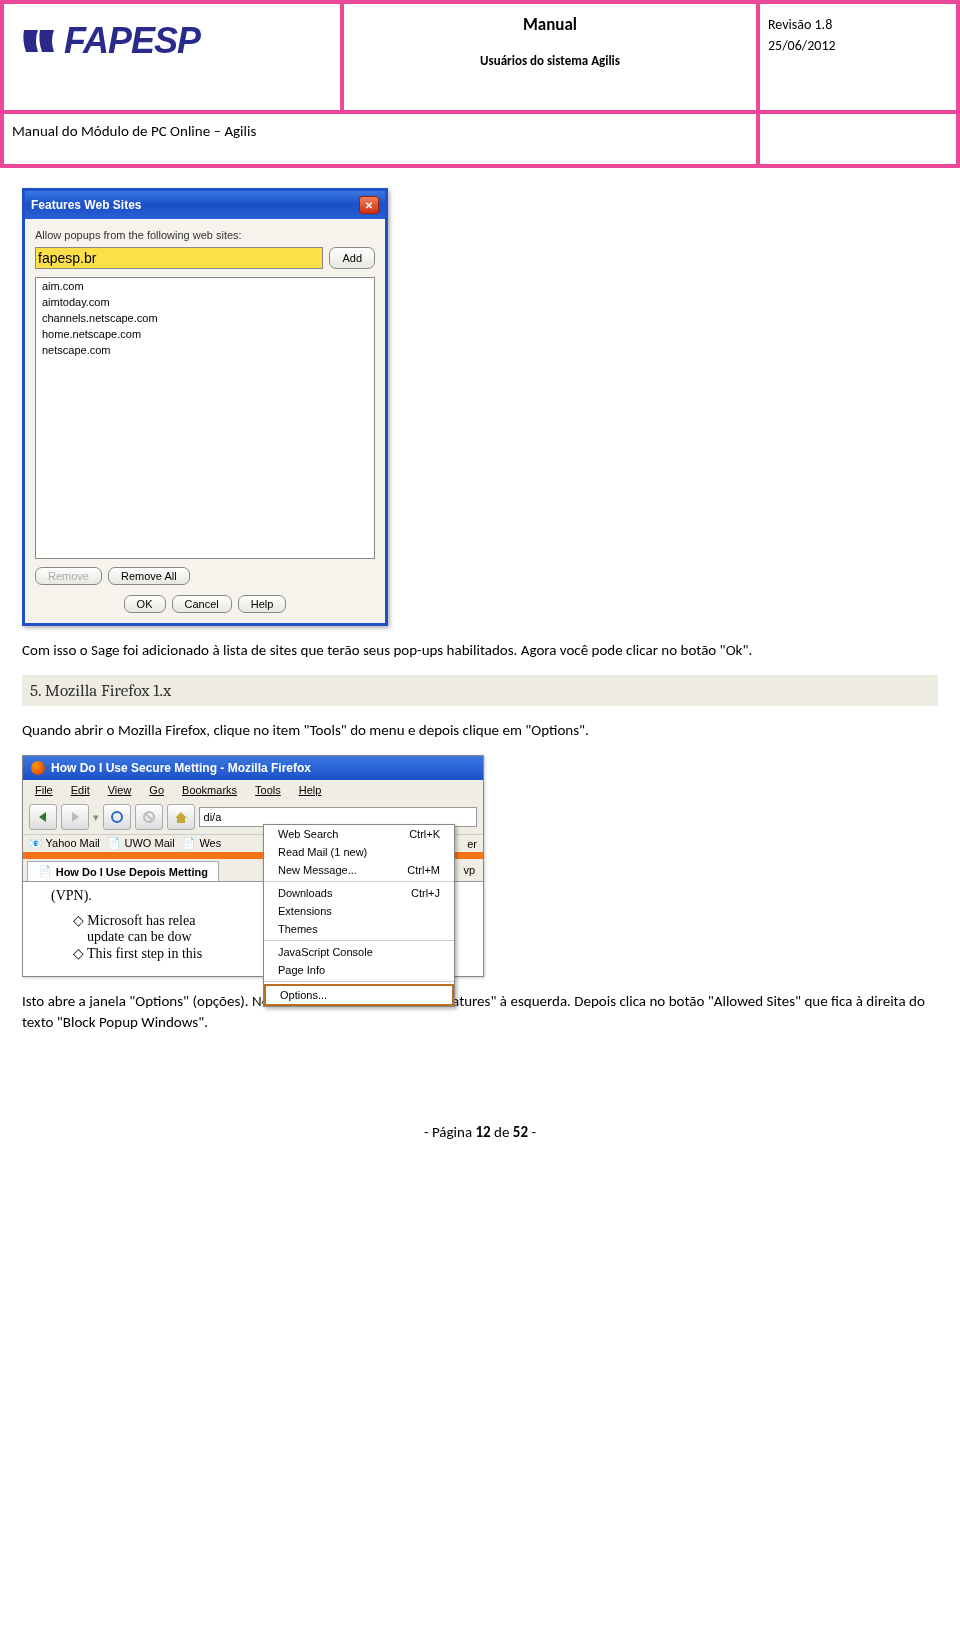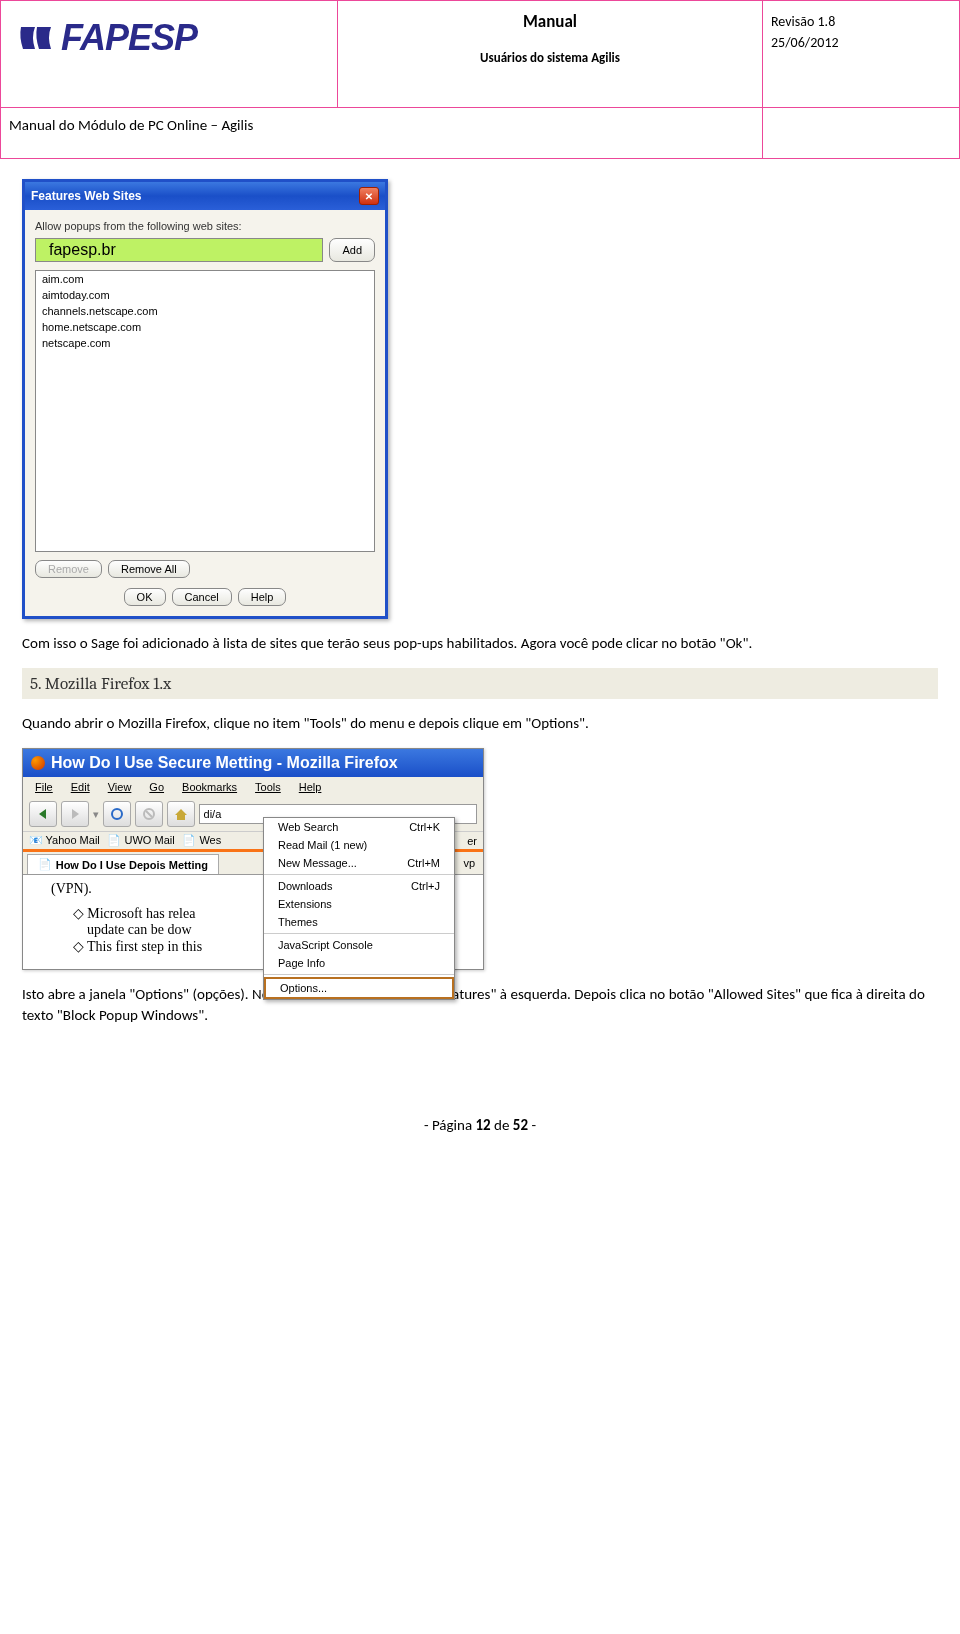--- a/index.html
+++ b/index.html
@@ -11,21 +11,21 @@
   }
   .page {
     padding: 0;
   }
   .header-table {
     border-collapse: collapse;
     width: 100%;
     margin: 0;
   }
   .header-table td {
-    border: 1px solid #ec4899;
+    border: 4px solid #ec4899;
     padding: 8px 8px;
     vertical-align: top;
   }
   .logo-cell { width: 320px; height: 90px; vertical-align: middle; }
   .logo {
     display: flex;
     align-items: center;
     gap: 6px;
     padding: 8px;
   }
@@ -77,23 +77,23 @@
     justify-content: center;
     font-size: 10px;
     font-weight: bold;
   }
   .win-body { padding: 10px; }
   .win-label { color: #333; margin-bottom: 6px; }
   .win-input-row { display: flex; gap: 6px; margin-bottom: 8px; }
   .win-input {
     flex: 1;
     border: 1px solid #888;
-    padding: 2px 13px;
-    font-size: 16px;
-    background: #bef264;
+    padding: 2px 2px;
+    font-size: 14px;
+    background: #fde047;
   }
   .win-btn {
     background: linear-gradient(to bottom, #fefefe, #e8e8e0);
     border: 1px solid #888;
     border-radius: 7px;
     padding: 2px 12px;
     font-size: 11px;
     font-family: Tahoma, Arial, sans-serif;
   }
   .win-btn.disabled { color: #aaa; }
@@ -134,21 +134,21 @@
     box-shadow: 1px 1px 3px rgba(0,0,0,0.2);
   }
   .ff-titlebar {
     background: linear-gradient(to bottom, #3b78e0, #1a4fc8);
     color: white;
     padding: 5px 8px;
     display: flex;
     align-items: center;
     gap: 6px;
     font-weight: bold;
-    font-size: 16px;
+    font-size: 12px;
   }
   .ff-icon {
     width: 14px; height: 14px;
     background: radial-gradient(circle at 30% 30%, #f90, #c30);
     border-radius: 50%;
   }
   .ff-menubar {
     background: #f0eee4;
     padding: 2px 4px;
     display: flex;
@@ -172,21 +172,21 @@
     border-radius: 3px;
     display: flex; align-items: center; justify-content: center;
   }
   .ff-bookmarkbar {
     background: #f0eee4;
     padding: 2px 6px;
     display: flex;
     align-items: center;
     gap: 8px;
     font-size: 11px;
-    border-bottom: 3px solid #f97316;
+    border-bottom: 7px solid #f97316;
     overflow: hidden;
   }
   .ff-tabbar {
     background: #f0eee4;
     padding: 2px 4px 0 4px;
     display: flex;
     border-bottom: 1px solid #999;
     overflow: hidden;
   }
   .ff-tab {

